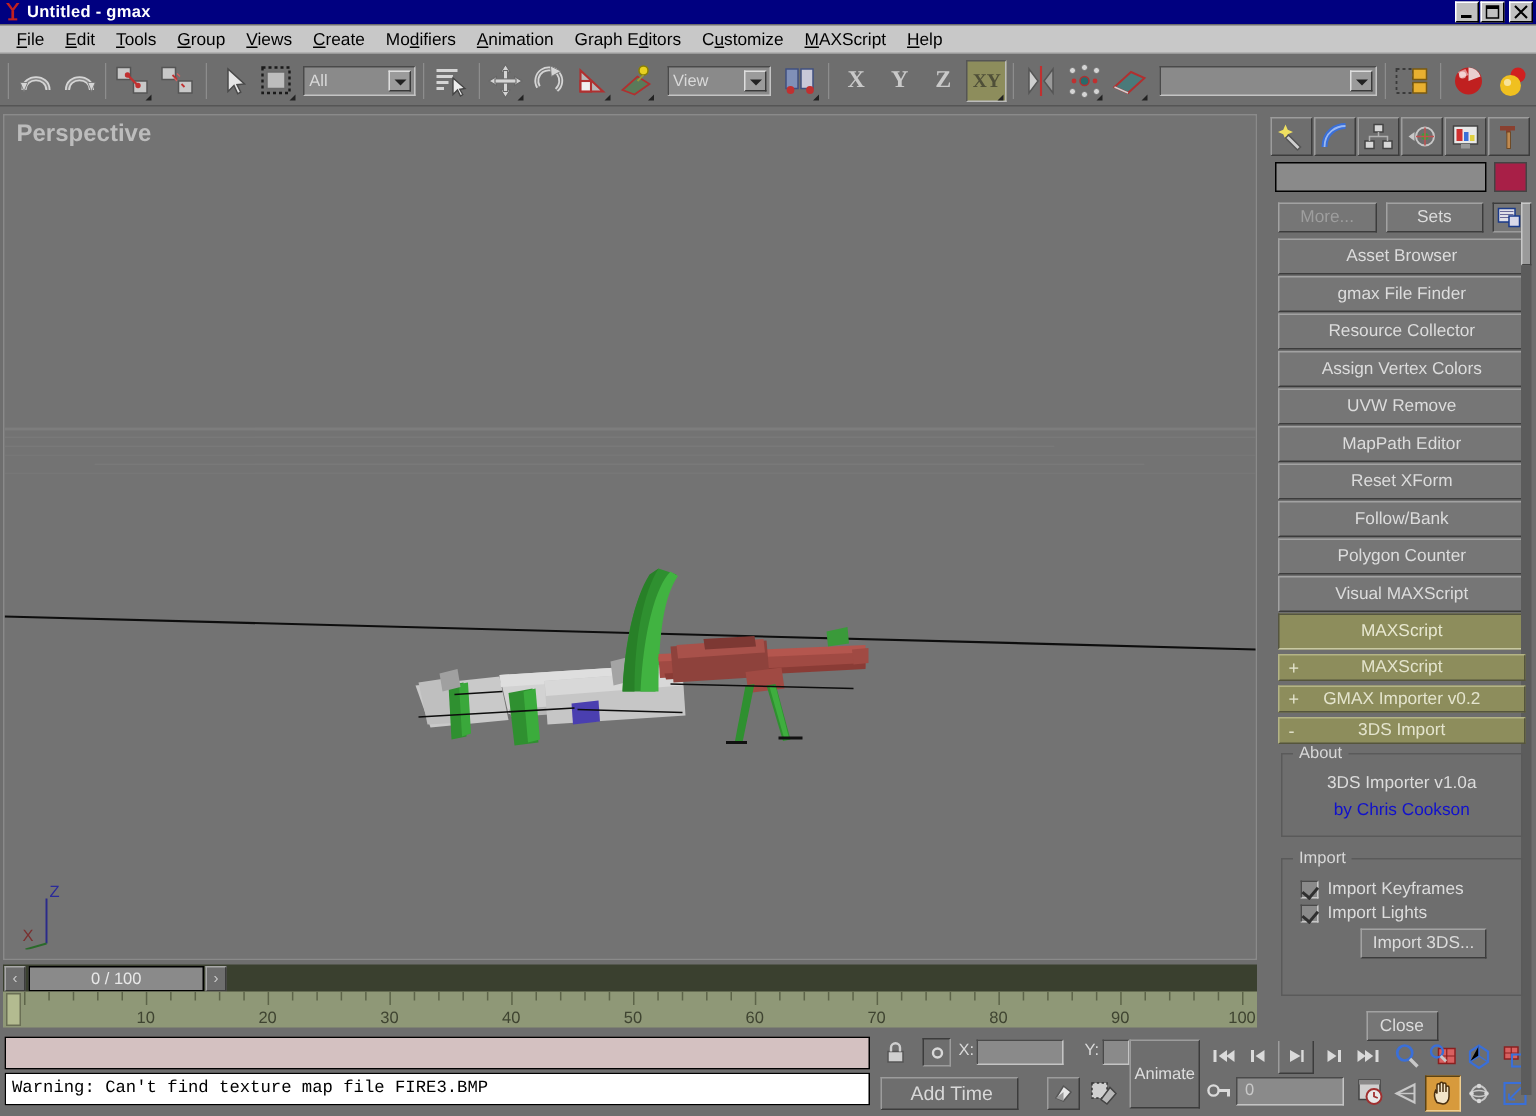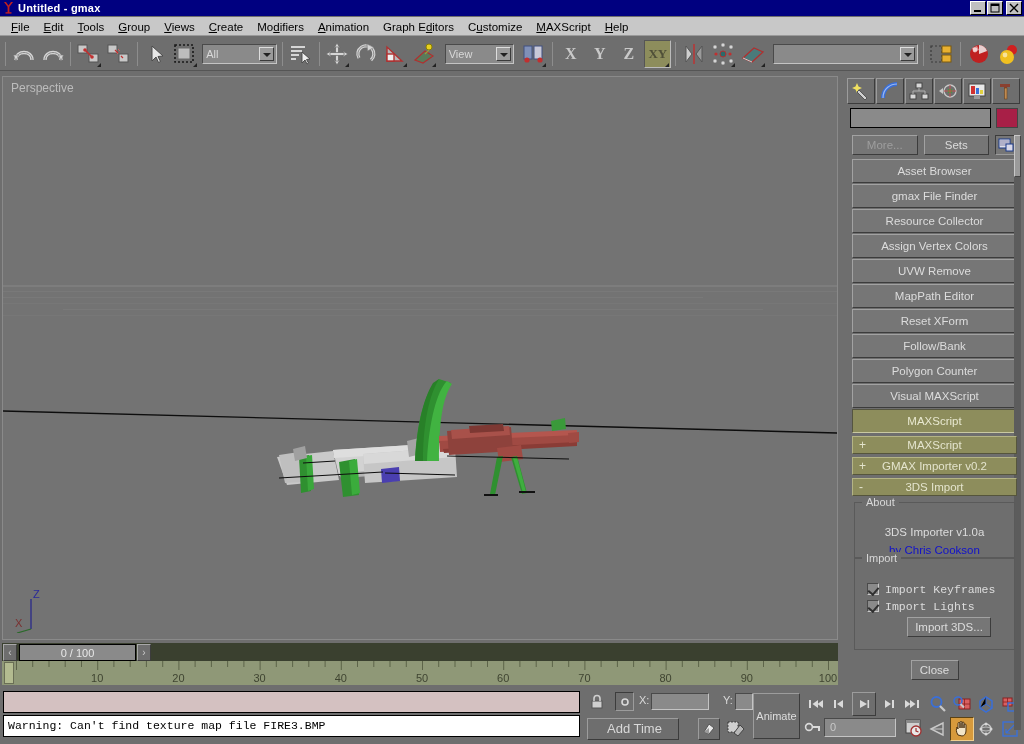--- a/index.html
+++ b/index.html
@@ -90,21 +90,21 @@
     border-top:4px solid #222;
   }
 
   
   .viewport {
     position:absolute; left:2px; top:76px; width:836px; height:564px;
     background:#737373; overflow:hidden;
     border:1px solid #8a8a8a;
   }
   .vp-label { position:absolute; left:8px; top:4px; color:#bcbcbc;
-              font-size:12px; font-weight:normal; }
+              font-size:16px; font-weight:bold; }
   .vp-axis { position:absolute; left:10px; bottom:12px; width:40px; height:40px; }
 
   
   .timeslider {
     position:absolute; left:2px; top:643px; width:836px; height:20px;
     background:#3a402f;
   }
   .ts-arrow {
     position:absolute; top:1px; width:14px; height:17px; background:#6e6e6e;
     border-top:1px solid #a8a8a8; border-left:1px solid #a8a8a8;
@@ -226,30 +226,30 @@
   .util-list .btn3d { height:24px; }
   .rollout {
     margin:3px 2px 0 2px; height:18px; background:#8d8d5c; position:relative;
     color:#e4e4cd; font-size:11.5px; display:flex; align-items:center;
     justify-content:center;
     border-top:1px solid #b4b485; border-left:1px solid #b4b485;
     border-right:1px solid #55553c; border-bottom:1px solid #55553c;
   }
   .rollout .pm { position:absolute; left:6px; top:1px; font-size:12px; }
   .groupbox {
-    margin:6px 4px 0 4px; border:1px solid #5a5a5a; padding:20px 6px 6px 6px;
+    margin:6px 4px 0 4px; border:1px solid #5a5a5a; padding:10px 6px 6px 6px;
     position:relative;
   }
   .groupbox > .gb-title {
     position:absolute; left:7px; top:-7px; background:#6e6e6e; padding:0 4px;
     color:#d8d8d8; font-size:11px;
   }
   .centered { text-align:center; color:#dcdcdc; font-size:11.5px; }
   .authorlink { color:#1111cc; font-size:11.5px; text-align:center; }
-  .chkrow { display:flex; align-items:flex-start; margin:4px 0 4px 6px;font-family:Liberation Mono, monospace; }
+  .chkrow { display:flex; align-items:flex-start; margin:4px 0 4px 6px; }
   .chkbox {
     width:12px; height:12px; background:#8a8a8a; margin-right:6px;
     border-top:1px solid #4a4a4a; border-left:1px solid #4a4a4a;
     border-right:1px solid #c8c8c8; border-bottom:1px solid #c8c8c8;
     position:relative;
   }
   .chkbox.checked:after {
     content:""; position:absolute; left:2px; top:1px; width:5px; height:8px;
     border-right:2px solid #303030; border-bottom:2px solid #303030;
     transform:rotate(40deg);
@@ -934,21 +934,21 @@
         <span class="pm">-</span>
         <span>3DS Import</span>
       </div>
 
       <div class="groupbox" style="height:56px;">
         <div class="gb-title">About</div>
         <div class="centered" style="margin-top:3px;">3DS Importer v1.0a</div>
         <div class="authorlink" style="margin-top:6px;">by Chris Cookson</div>
       </div>
 
-      <div class="groupbox" style="height:92px; margin-top:0;">
+      <div class="groupbox" style="height:92px; margin-top:14px;">
         <div class="gb-title">Import</div>
         <div class="chkrow">
           <div class="chkbox checked"></div>
           <div class="chklabel">Import Keyframes</div>
         </div>
         <div class="chkrow">
           <div class="chkbox checked"></div>
           <div class="chklabel">Import Lights</div>
         </div>
         <div class="btn3d" style="width:84px; height:20px; margin:4px 0 0 46px;">Import 3DS...</div>

